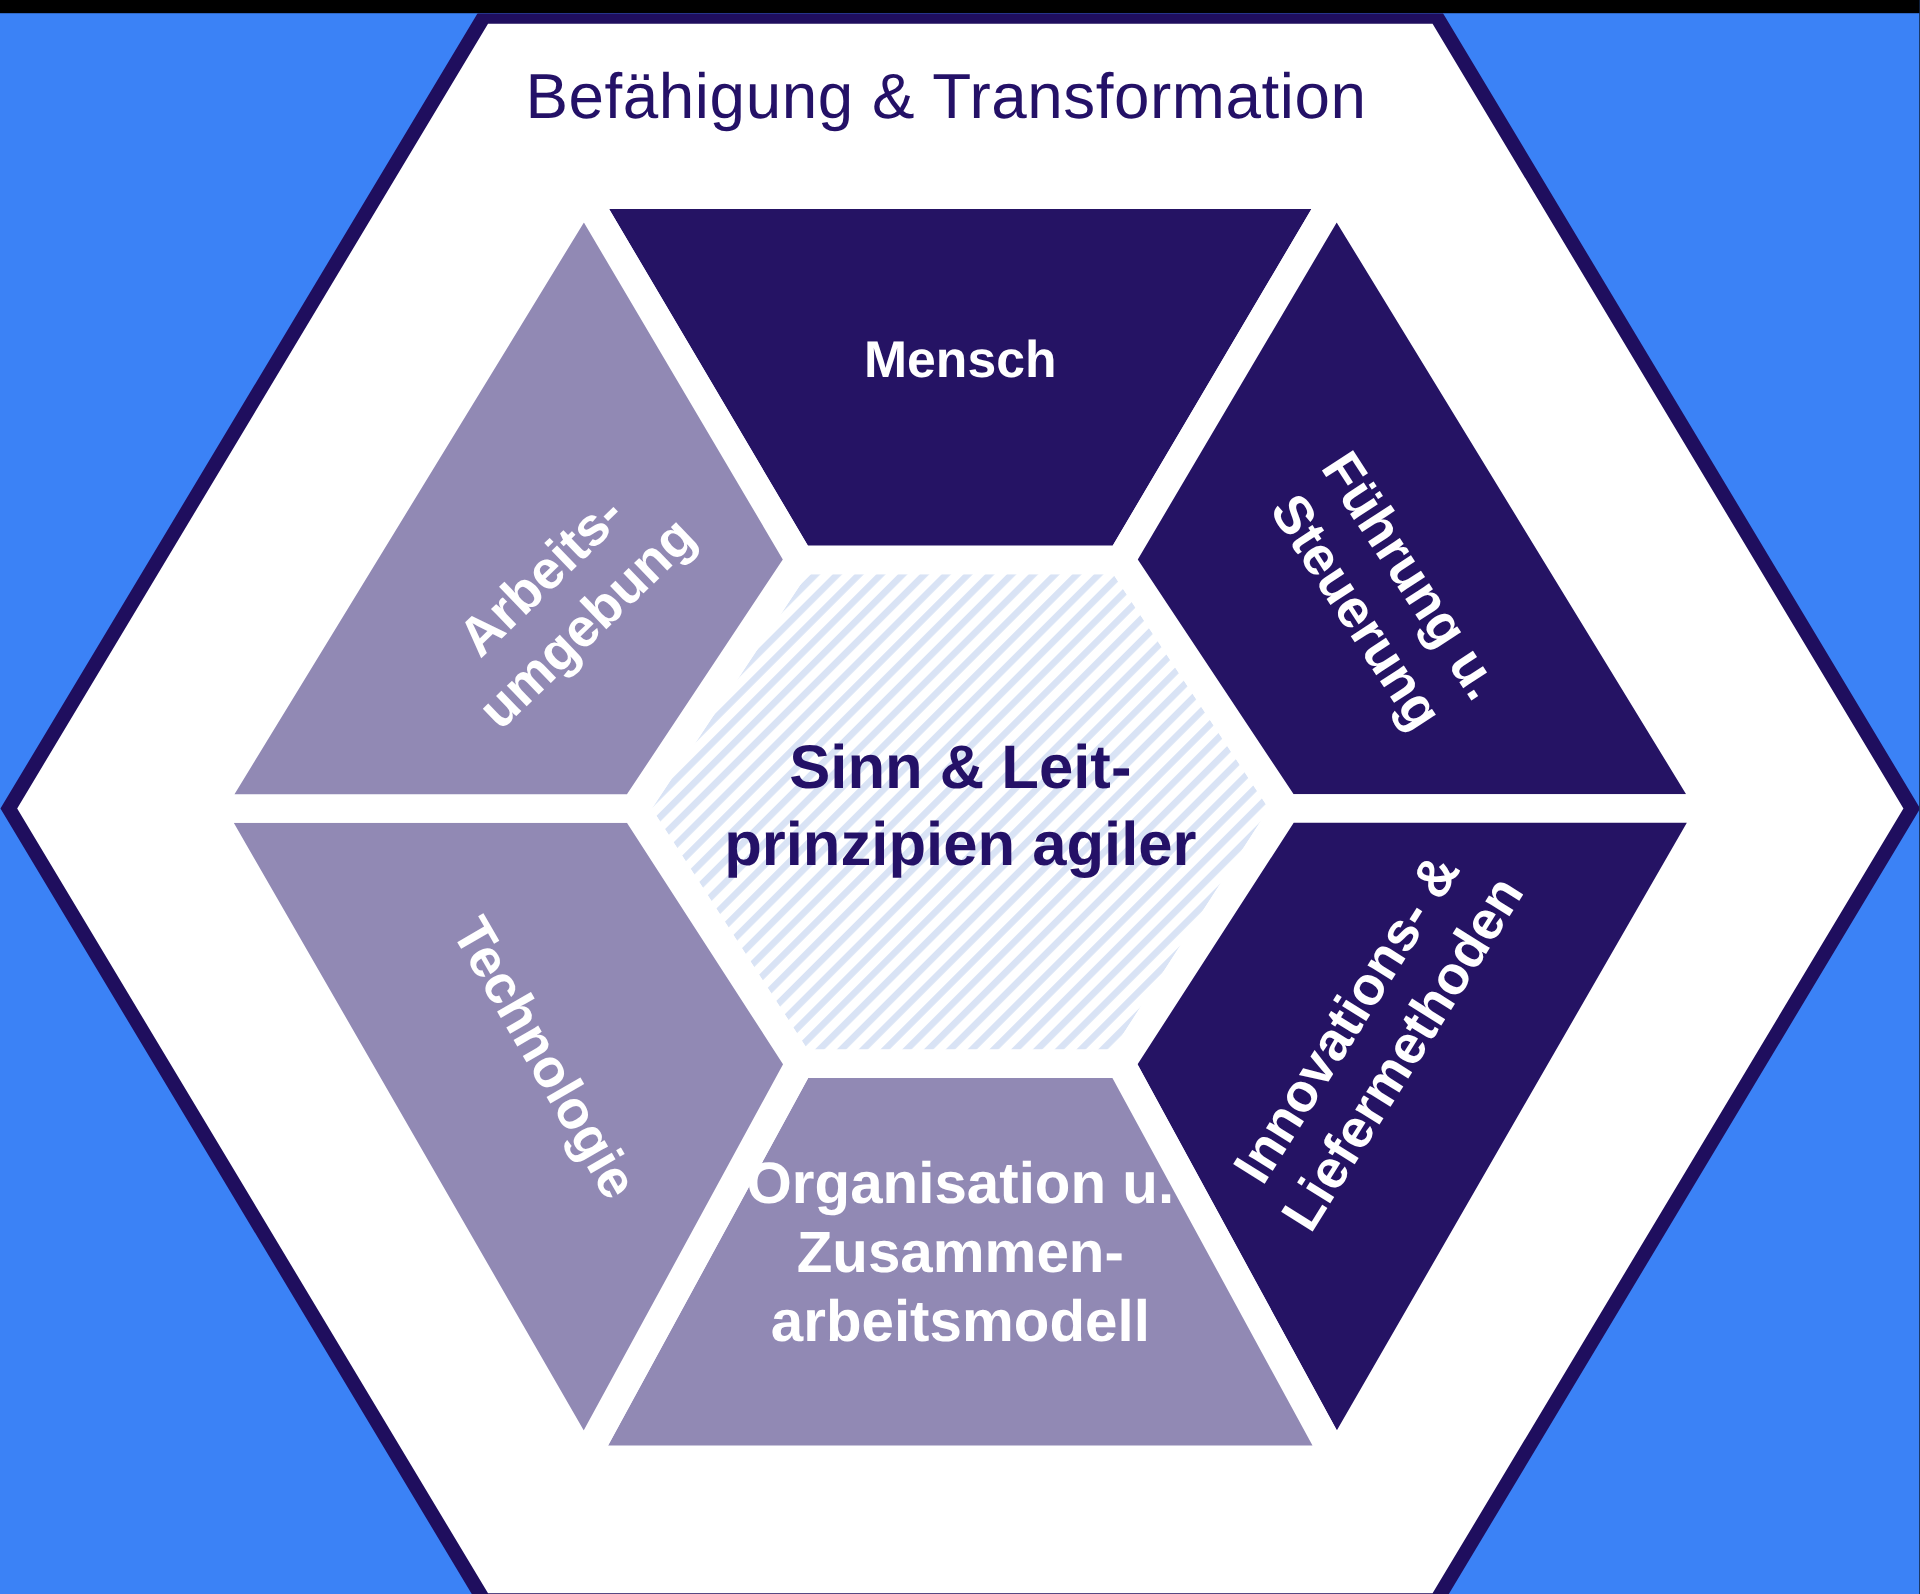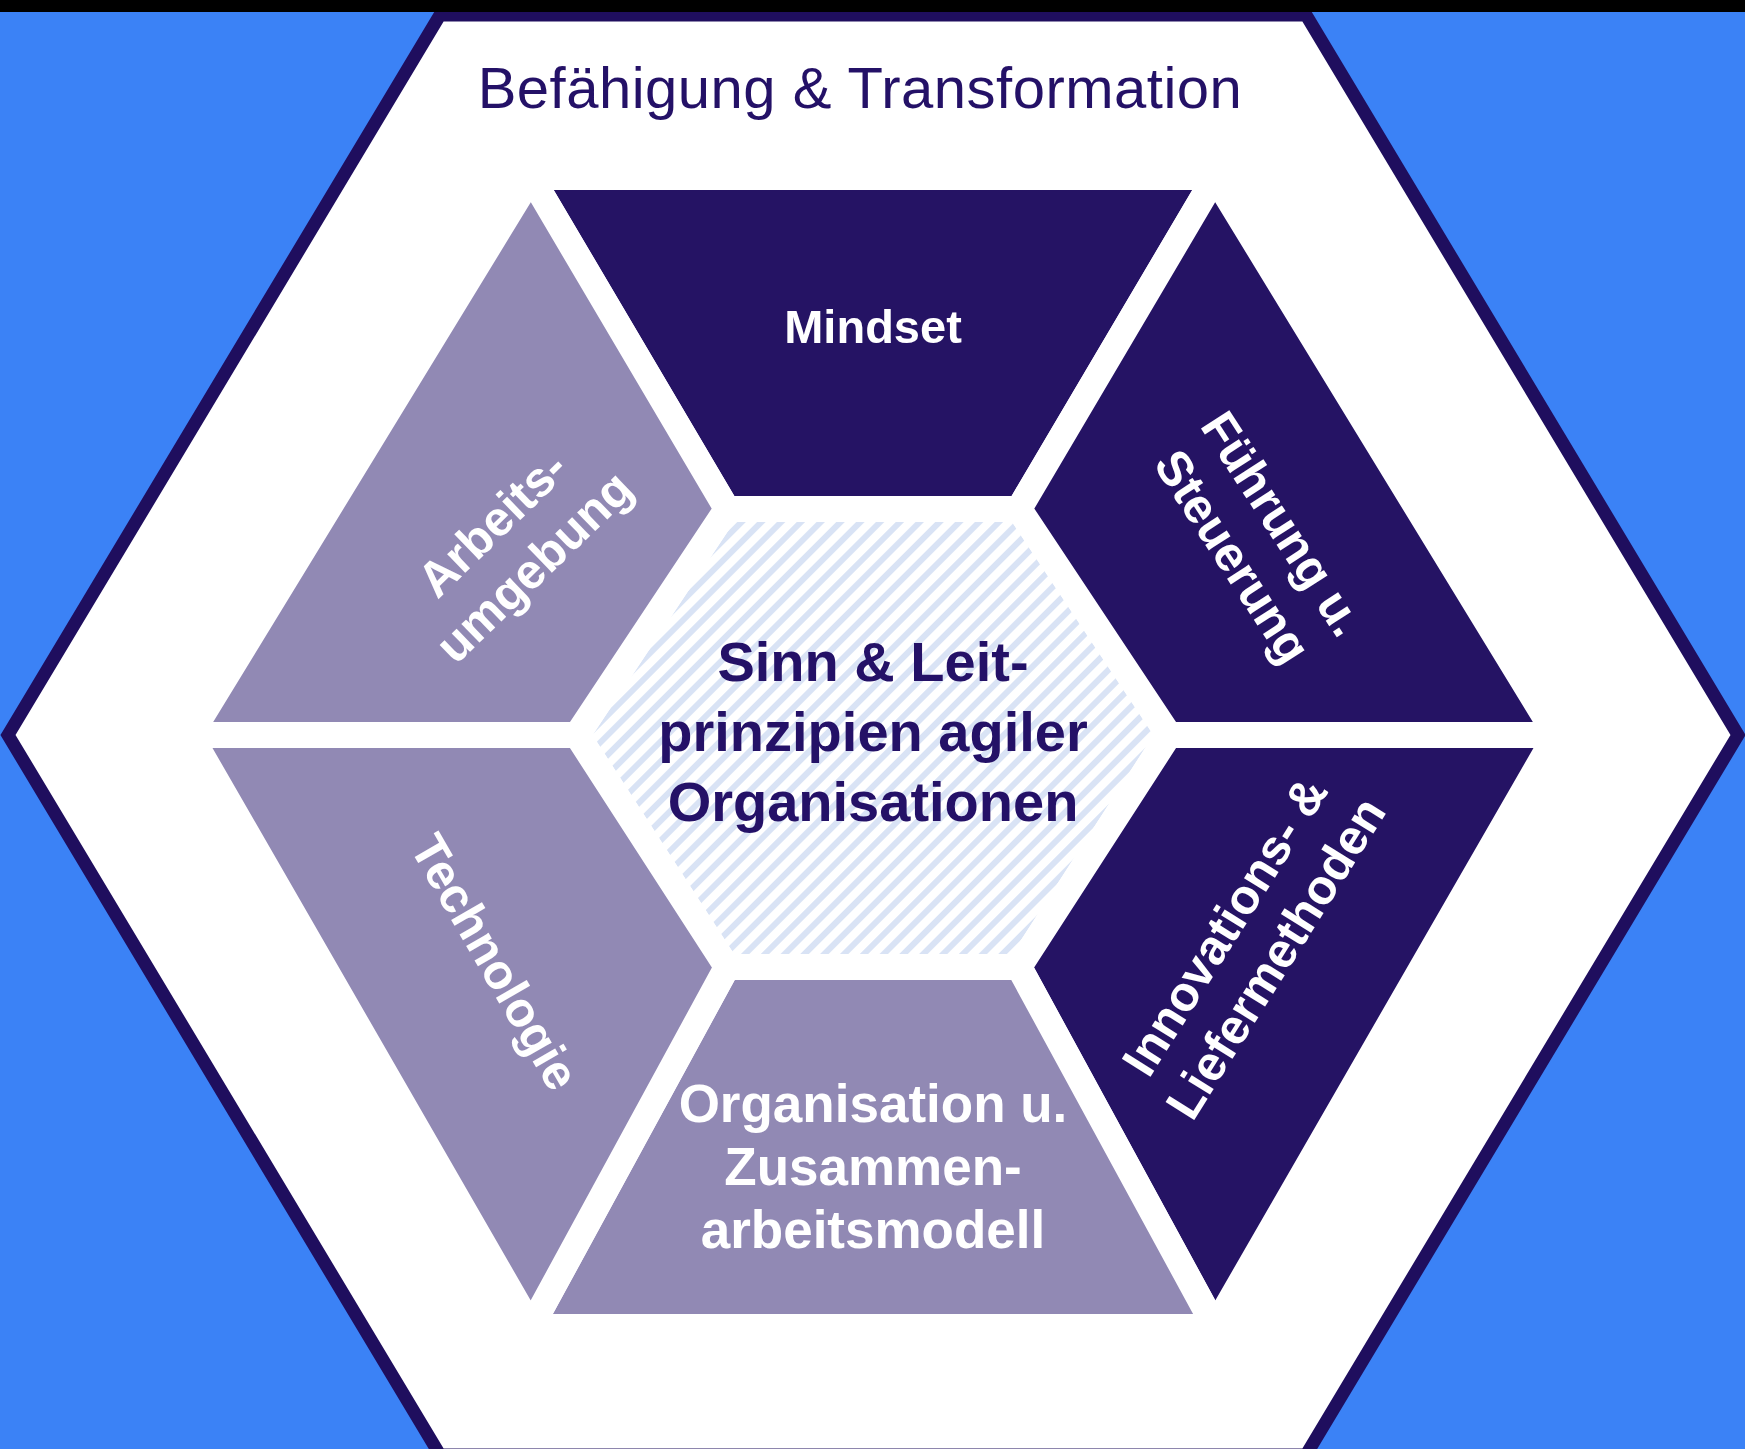--- a/index.html
+++ b/index.html
@@ -68,47 +68,46 @@
     <polygon class="seg" points="1215,1315 531,1315 727,955 1019,955" fill="#9189b4"></polygon>
 
     <polygon class="seg" points="531,1315 190,723 577,723 727,955" fill="#9189b4"></polygon>
 
     <polygon class="seg" points="190,723 531,165 727,497 577,723" fill="#9189b4"></polygon>
   </svg>
 
   <div class="label title-label" style="left: 860px; top: 76px; color: rgb(36, 17, 103);">Befähigung &amp; Transformation</div>
 
   <div class="label seg-label lbl-top" style="left:873px; top:315px;">
-    <div>Mindset</div>
+    <div>Mensch</div>
   </div>
 
   <div class="label seg-label lbl-rot rot-tr" style="left:1258px; top:528px;">
     <div>Führung u.</div>
     <div>Steuerung</div>
   </div>
 
   <div class="label seg-label lbl-rot rot-br" style="left:1250px; top:930px;">
     <div>Innovations- &amp;</div>
     <div>Liefermethoden</div>
   </div>
 
-  <div class="label seg-label lbl-bottom" style="left:873px; top:1154px;">
+  <div class="label seg-label lbl-bottom" style="left:873px; top:1127px;">
     <div>Organisation u.</div>
     <div>Zusammen-</div>
     <div>arbeitsmodell</div>
   </div>
 
   <div class="label seg-label lbl-rot rot-bl" style="left:495px; top:950px;">
     <div>Technologie</div>
   </div>
 
   <div class="label seg-label lbl-rot rot-tl" style="left:513px; top:533px;">
     <div>Arbeits-</div>
     <div>umgebung</div>
   </div>
 
   <div class="label lbl-center" style="left: 873px; top: 720px; color: rgb(36, 17, 103);">
     <div>Sinn &amp; Leit-</div>
     <div>prinzipien agiler</div>
-    <div>Organisationen</div>
   </div>
 
 </div>
 
 </body></html>

